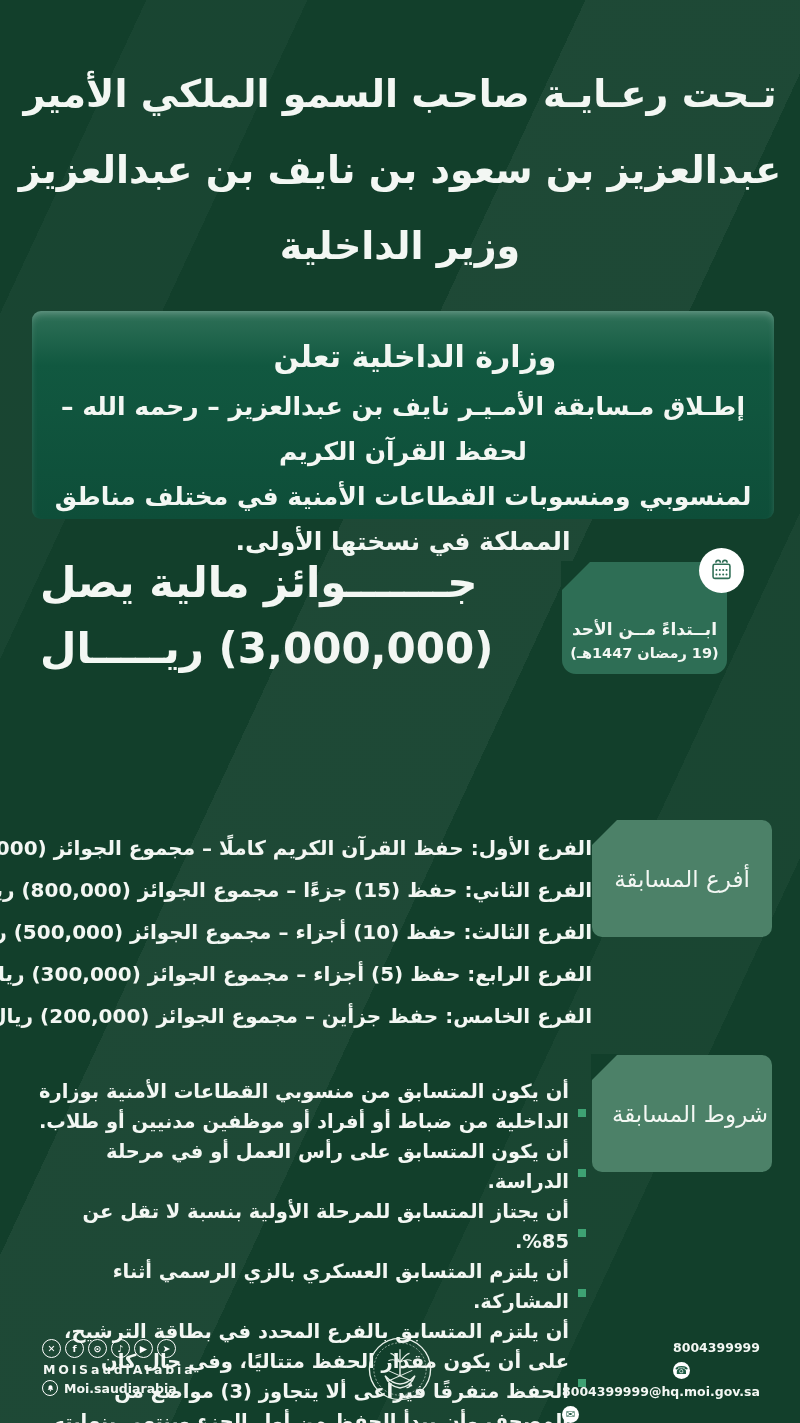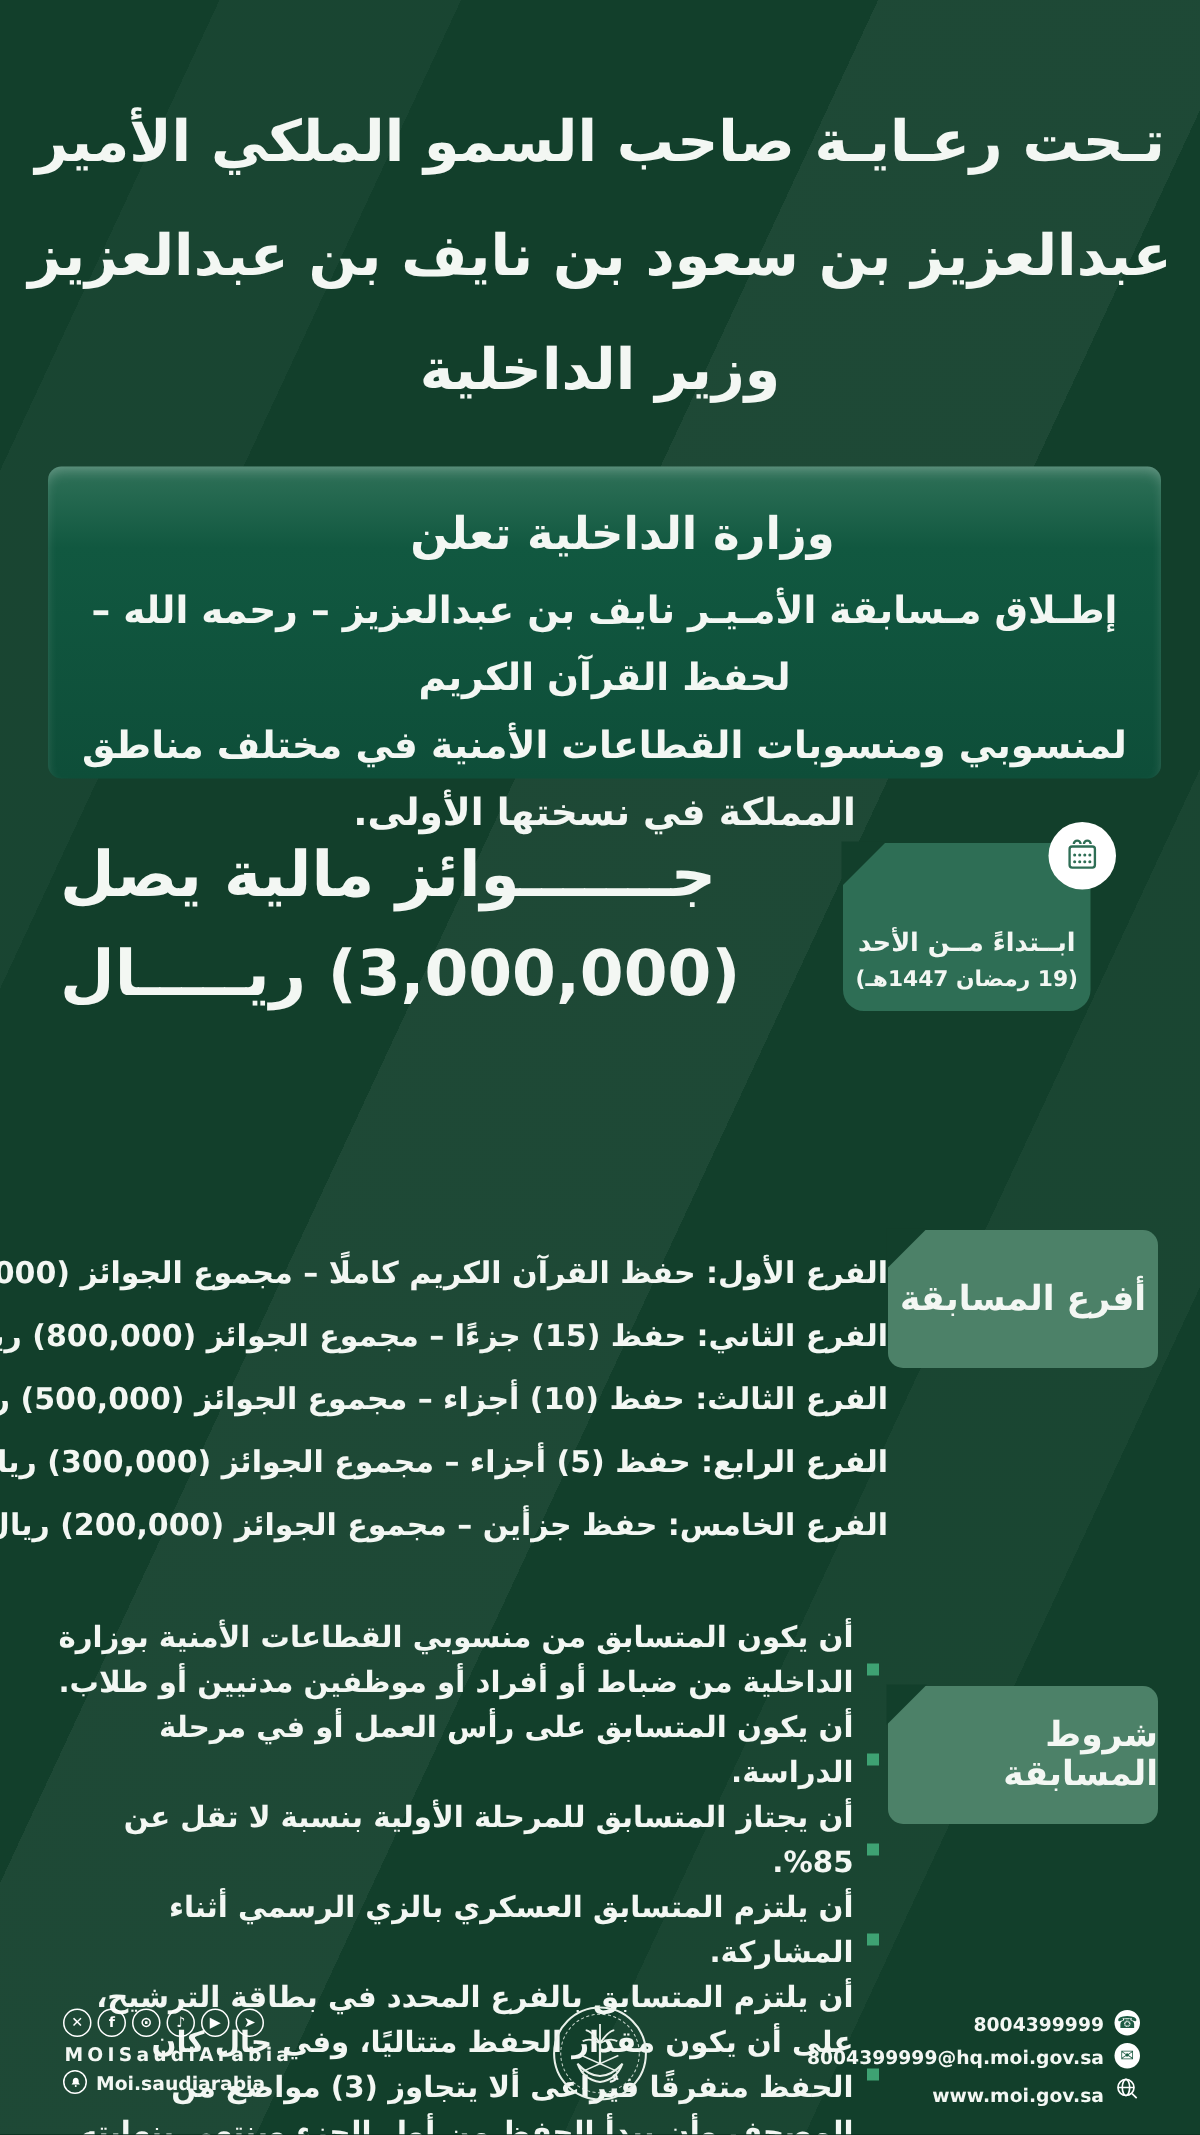--- a/index.html
+++ b/index.html
@@ -26,46 +26,46 @@
   .prize-text{position:absolute;left:40px;top:550px;width:528px;text-align:left;direction:rtl;
               font-size:42px;font-weight:700;line-height:66px;}
   .date-badge{position:absolute;right:73px;top:562px;width:165px;height:112px;
               background:var(--date-badge);border-radius:14px;text-align:center;direction:rtl;}
   .cut{position:absolute;top:-1px;left:-1px;width:0;height:0;
        border-top:30px solid var(--background);border-right:30px solid transparent;}
   .date-badge .l1{margin-top:57px;font-size:17px;font-weight:700;}
   .date-badge .l2{margin-top:6px;font-size:14.5px;font-weight:700;}
   .cal-circle{position:absolute;right:56px;top:548px;width:45px;height:45px;border-radius:50%;
               background:#fff;display:flex;align-items:center;justify-content:center;}
-  .side-badge{position:absolute;right:28px;width:180px;height:92px;background:var(--section-badge);
+  .side-badge{position:absolute;right:28px;width:180px;height:117px;background:var(--section-badge);
               border-radius:10px;display:flex;align-items:center;justify-content:center;
-              font-size:23px;font-weight:700;direction:rtl;}
+              font-size:23px;font-weight:400;direction:rtl;}
   .side-badge .cut{border-top-width:27px;border-right-width:27px;}
   #branches-badge{top:820px;}
-  #conditions-badge{top:1124px;padding-left:16px;}
+  #conditions-badge{top:1055px;padding-left:16px;}
   .branches-list{position:absolute;left:36px;top:827px;width:556px;direction:rtl;text-align:right;
                  font-size:20px;font-weight:700;line-height:42px;list-style:none;margin:0;padding:0;
                  white-space:nowrap;}
   .conditions-list{position:absolute;left:36px;top:1077px;width:550px;direction:rtl;
                    font-size:19.5px;font-weight:700;line-height:30px;list-style:none;margin:0;padding:0;}
   .conditions-list li{display:flex;gap:9px;align-items:center;}
   .conditions-list .bullet{flex:0 0 auto;width:8px;height:8px;margin-top:11px;background:var(--bullet);}
   .conditions-list .ctext{text-align:right;}
   .social-row{position:absolute;left:42px;top:1339px;display:flex;gap:4px;}
   .sicon{width:19px;height:19px;border:1.4px solid #fff;border-radius:50%;display:flex;
          align-items:center;justify-content:center;font-size:9.5px;font-weight:700;color:#fff;}
   .handle{position:absolute;left:43px;top:1362px;font-size:12.5px;letter-spacing:2.8px;font-weight:700;}
   .bell-row{position:absolute;left:42px;top:1380px;display:flex;align-items:center;gap:6px;
             font-size:12.5px;font-weight:700;}
   .bell-circle{width:16px;height:16px;border:1.3px solid #fff;border-radius:50%;display:flex;
                align-items:center;justify-content:center;}
   .emblem{position:absolute;left:366px;top:1335px;}
   .contact{position:absolute;right:40px;top:1340px;display:flex;flex-direction:column;gap:5px;
            align-items:flex-end;font-size:12.5px;font-weight:700;}
-  .contact .row{display:flex;align-items:flex-end;gap:7px;}
+  .contact .row{display:flex;align-items:flex-start;gap:7px;flex-direction:column;}
   .cicon{width:17px;height:17px;border-radius:50%;background:#fff;color:#1E5C44;display:flex;
          align-items:center;justify-content:center;font-size:11px;line-height:1;}
 </style>
 </head>
 <body>
 
 <div class="page">
   <div class="streaks"></div>
 
   <header class="title">

